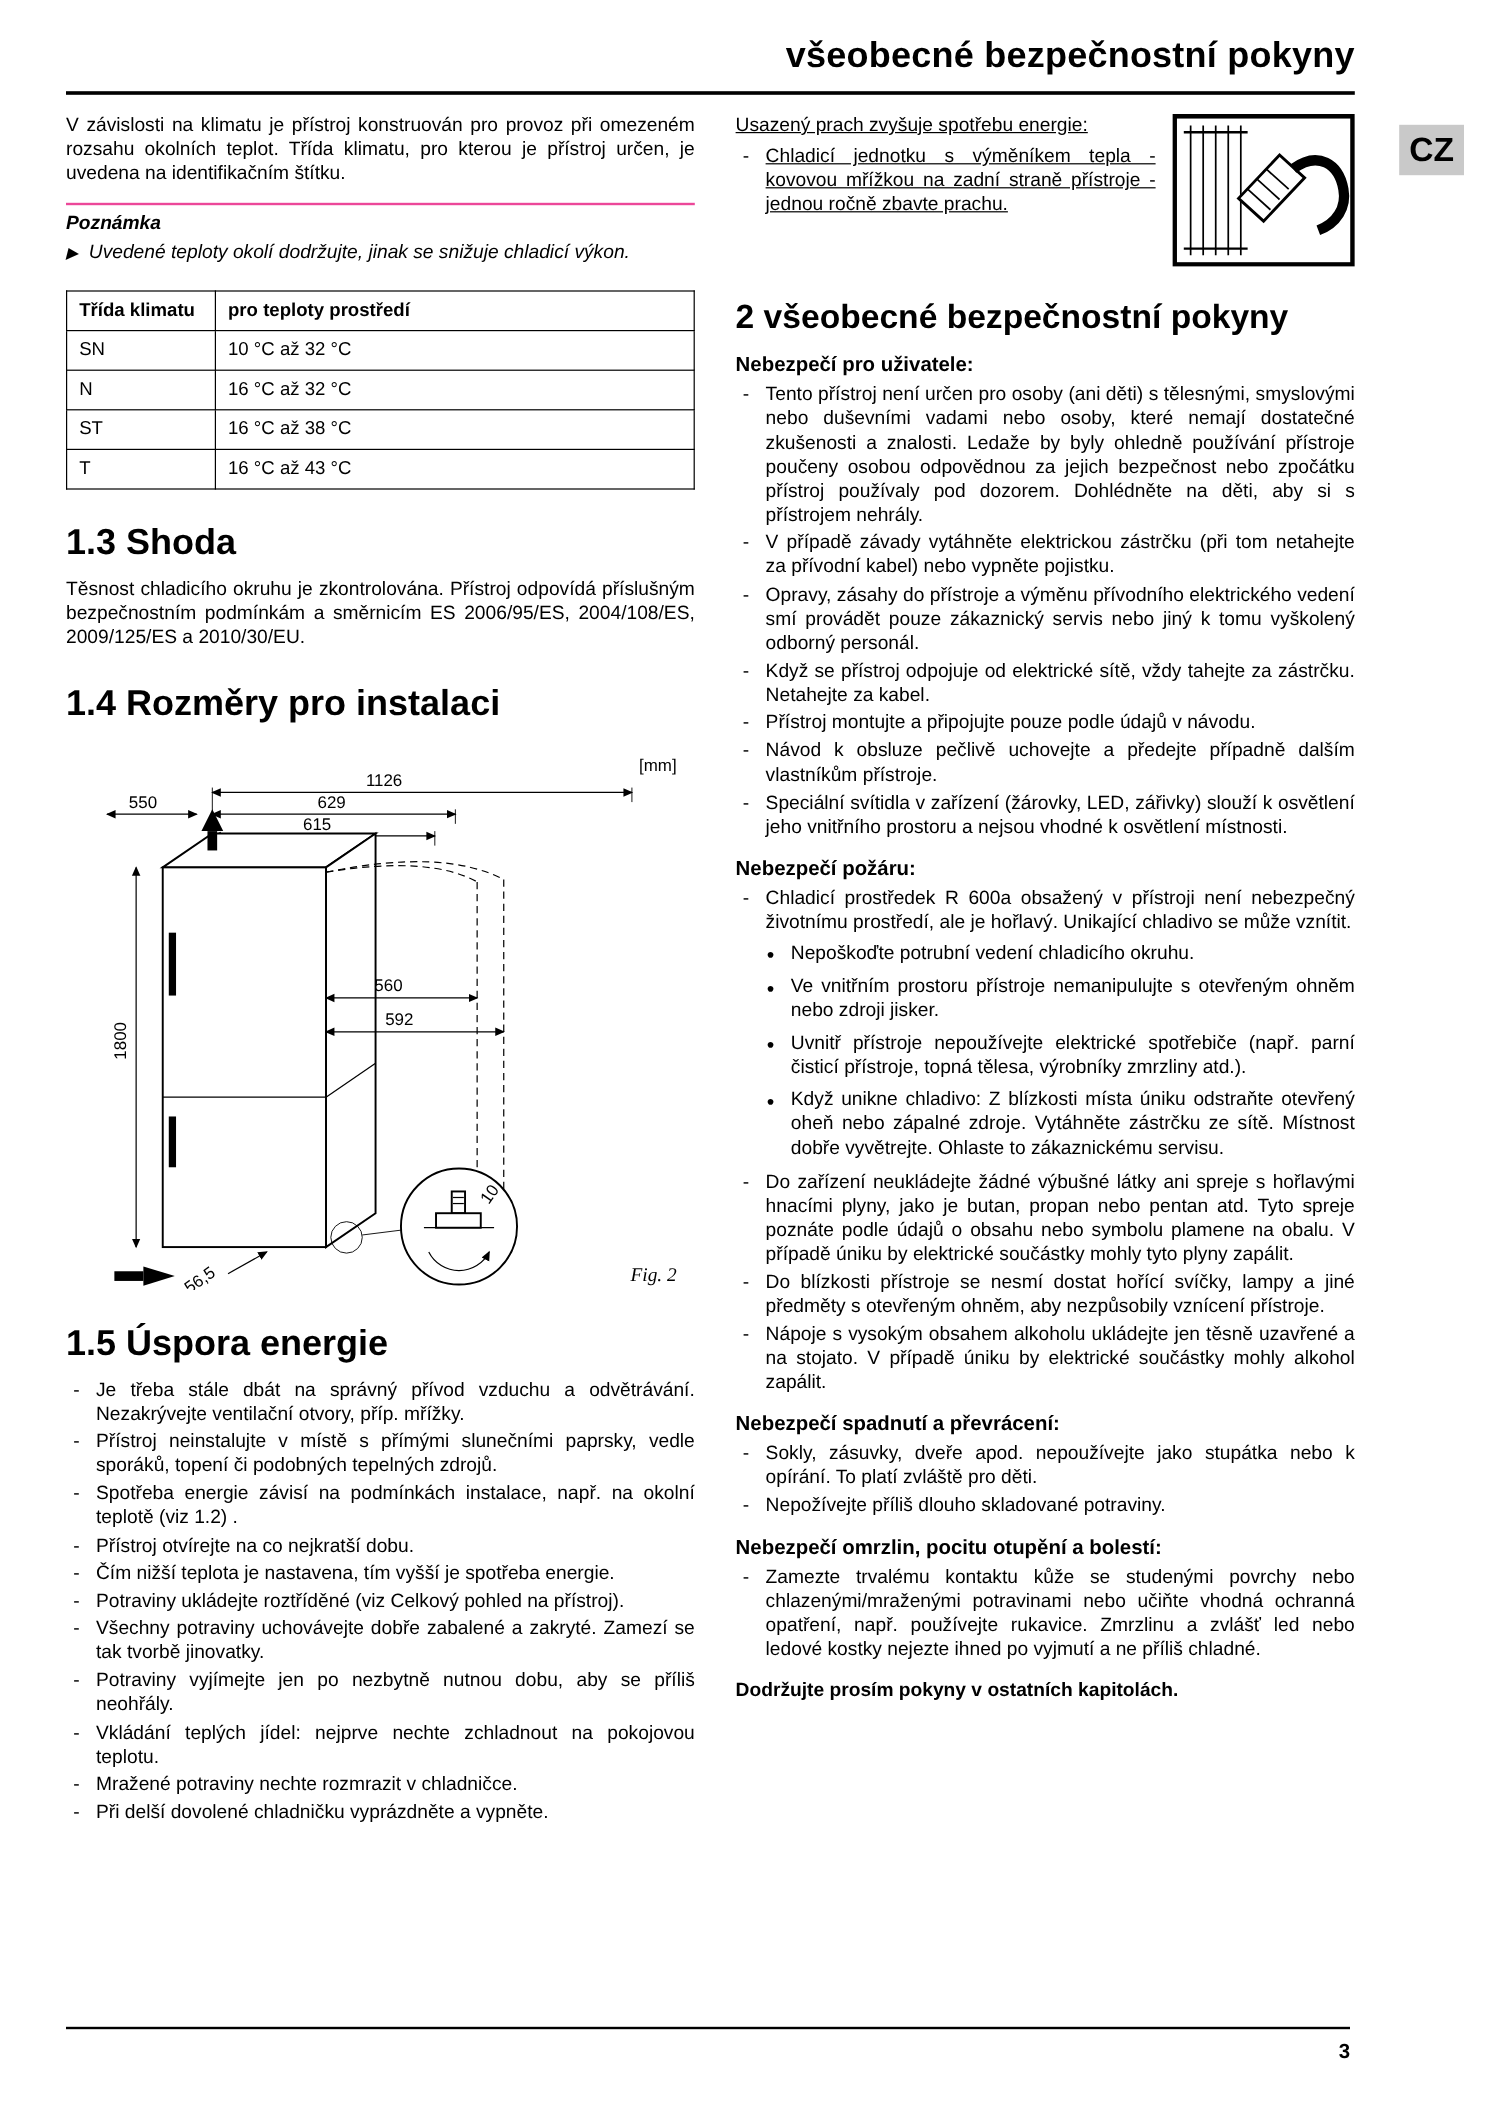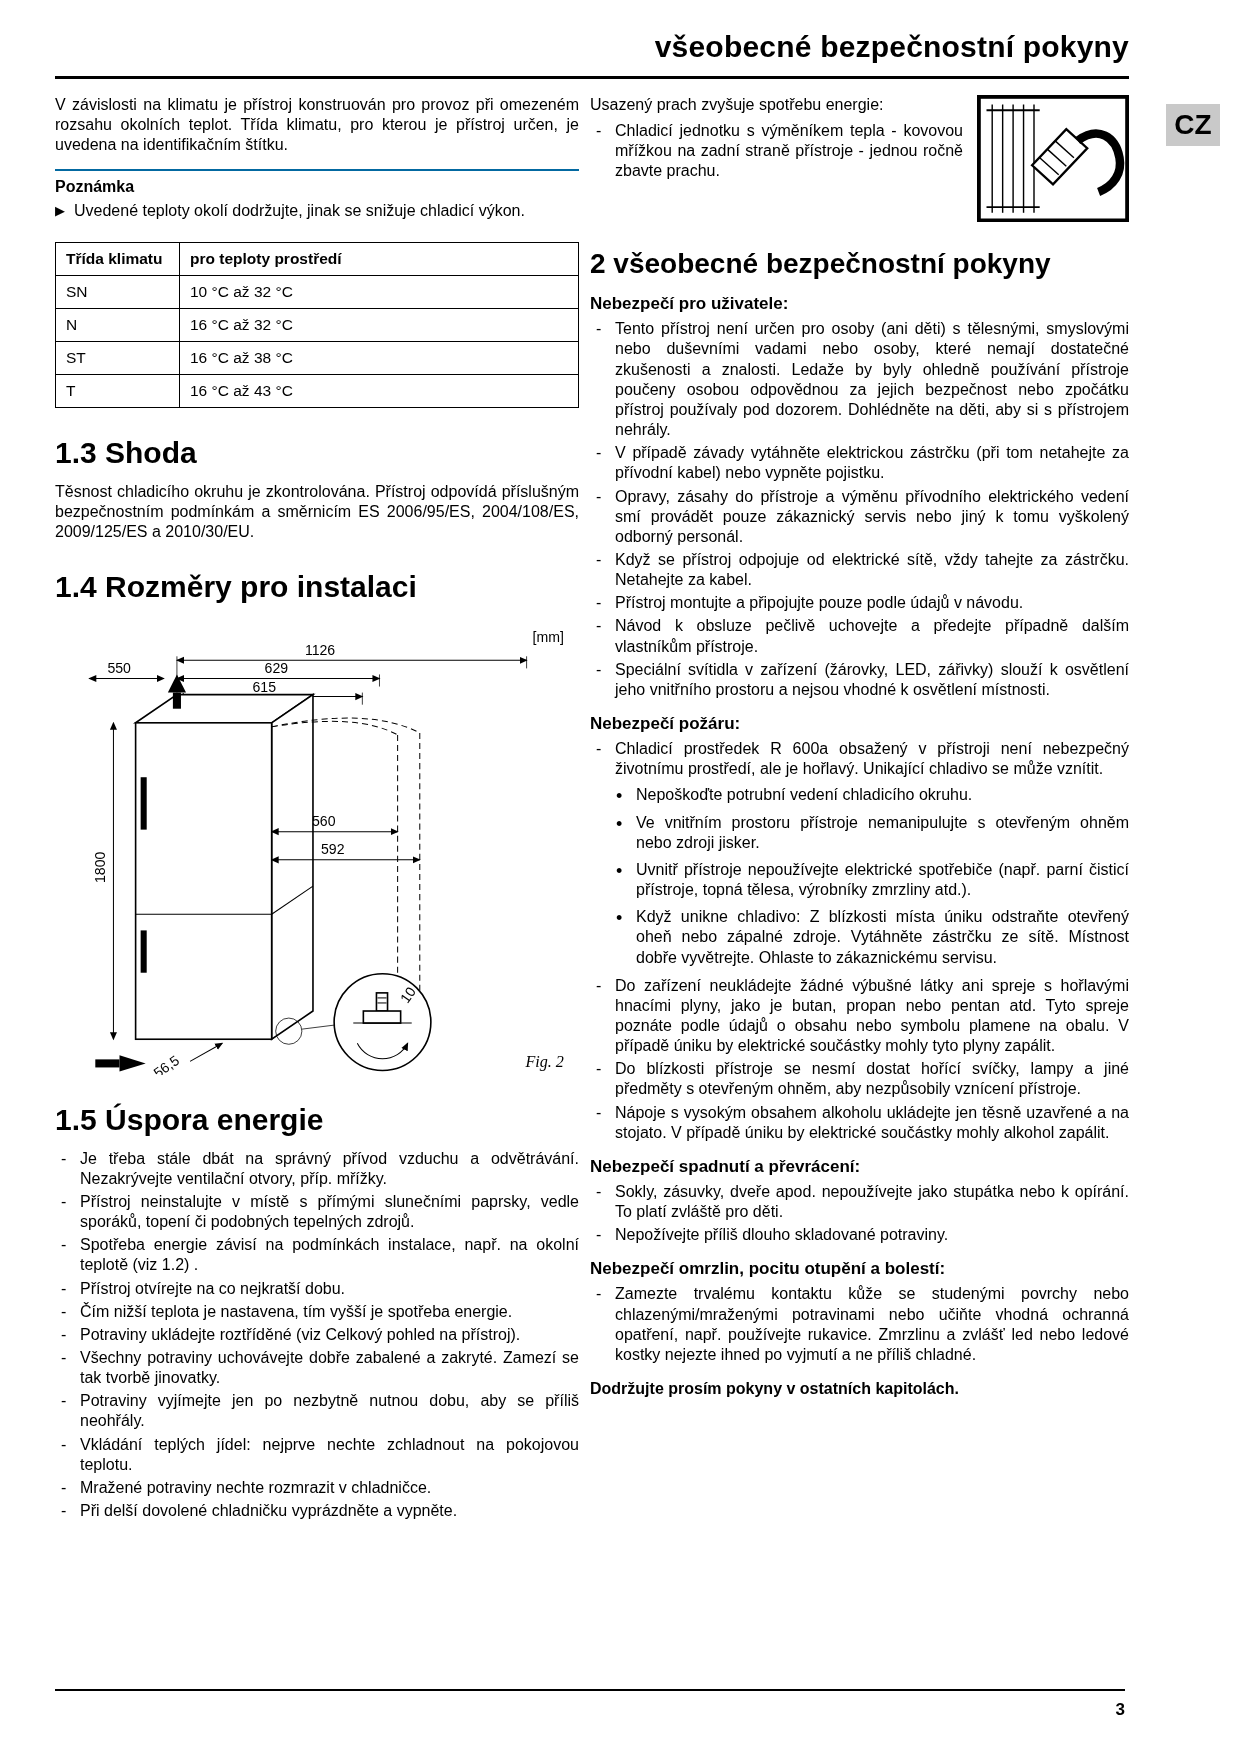--- a/index.html
+++ b/index.html
@@ -18,28 +18,28 @@
   }
   .header-rule { border-bottom: 3px solid #000; margin-top: 12px; }
 
   .cz-badge {
     position: absolute; top: 104px; right: 20px;
     width: 54px; height: 42px; background: #c9c9c9;
     display: flex; align-items: center; justify-content: center;
     font-size: 28px; font-weight: bold;
   }
 
-  .columns { display: flex; gap: 11px; margin-top: 16px; }
+  .columns { display: flex; gap: 34px; margin-top: 16px; }
   .col-left  { flex: none; width: 524px; }
   .col-right { flex: 1; min-width: 0; }
 
   p, li { font-size: 16px; line-height: 1.26; margin: 0; text-align: justify; }
   .body-par { margin-bottom: 6px; }
 
-  .note-block { border-top: 2px solid #0369a1; margin-top: 14px; padding-top: 7px; }
+  .note-block { border-top: 2px solid #ec4899; margin-top: 14px; padding-top: 7px; font-style: italic; }
   .note-title { font-weight: bold; font-size: 16px; margin-bottom: 5px; }
   .note-item { display: flex; gap: 9px; }
   .arrow-marker { flex: none; font-size: 13px; line-height: 20px; }
 
   table.climate { border-collapse: collapse; width: 100%; margin-top: 20px; }
   table.climate th, table.climate td {
     border: 1.6px solid #000; padding: 7px 10px;
     font-size: 15.5px; text-align: left; vertical-align: top;
   }
   table.climate th { font-weight: bold; }
@@ -50,21 +50,21 @@
   h3.danger { font-size: 17px; font-weight: bold; margin: 14px 0 5px; }
 
   ul.dash-list { list-style: none; margin: 0; padding: 0; }
   ul.dash-list > li { position: relative; padding-left: 25px; margin-bottom: 3px; }
   ul.dash-list > li::before { content: "-"; position: absolute; left: 6px; }
 
   ul.dot-list { list-style: none; margin: 6px 0 8px; padding: 0; }
   ul.dot-list > li { position: relative; padding-left: 46px; margin-bottom: 7px; }
   ul.dot-list > li::before { content: "\2022"; position: absolute; left: 26px; font-size: 18px; }
 
-  .dust-flex { display: flex; gap: 14px; align-items: flex-start; }
+  .dust-flex { display: flex; gap: 14px; align-items: flex-start; text-decoration: underline; }
   .dust-left { flex: 1; min-width: 0; }
   .brush-fig { flex: none; width: 152px; }
   .brush-fig svg { width: 100%; height: auto; display: block; }
 
   figure.install { margin: 8px 0 0; }
   figure.install svg { width: 100%; height: auto; display: block; }
 
   .dim { stroke: #000; stroke-width: 1; fill: none; }
   .thin { stroke: #000; stroke-width: .75; fill: none; }
   .dashed { stroke: #000; stroke-width: 1; fill: none; stroke-dasharray: 6 4; }

